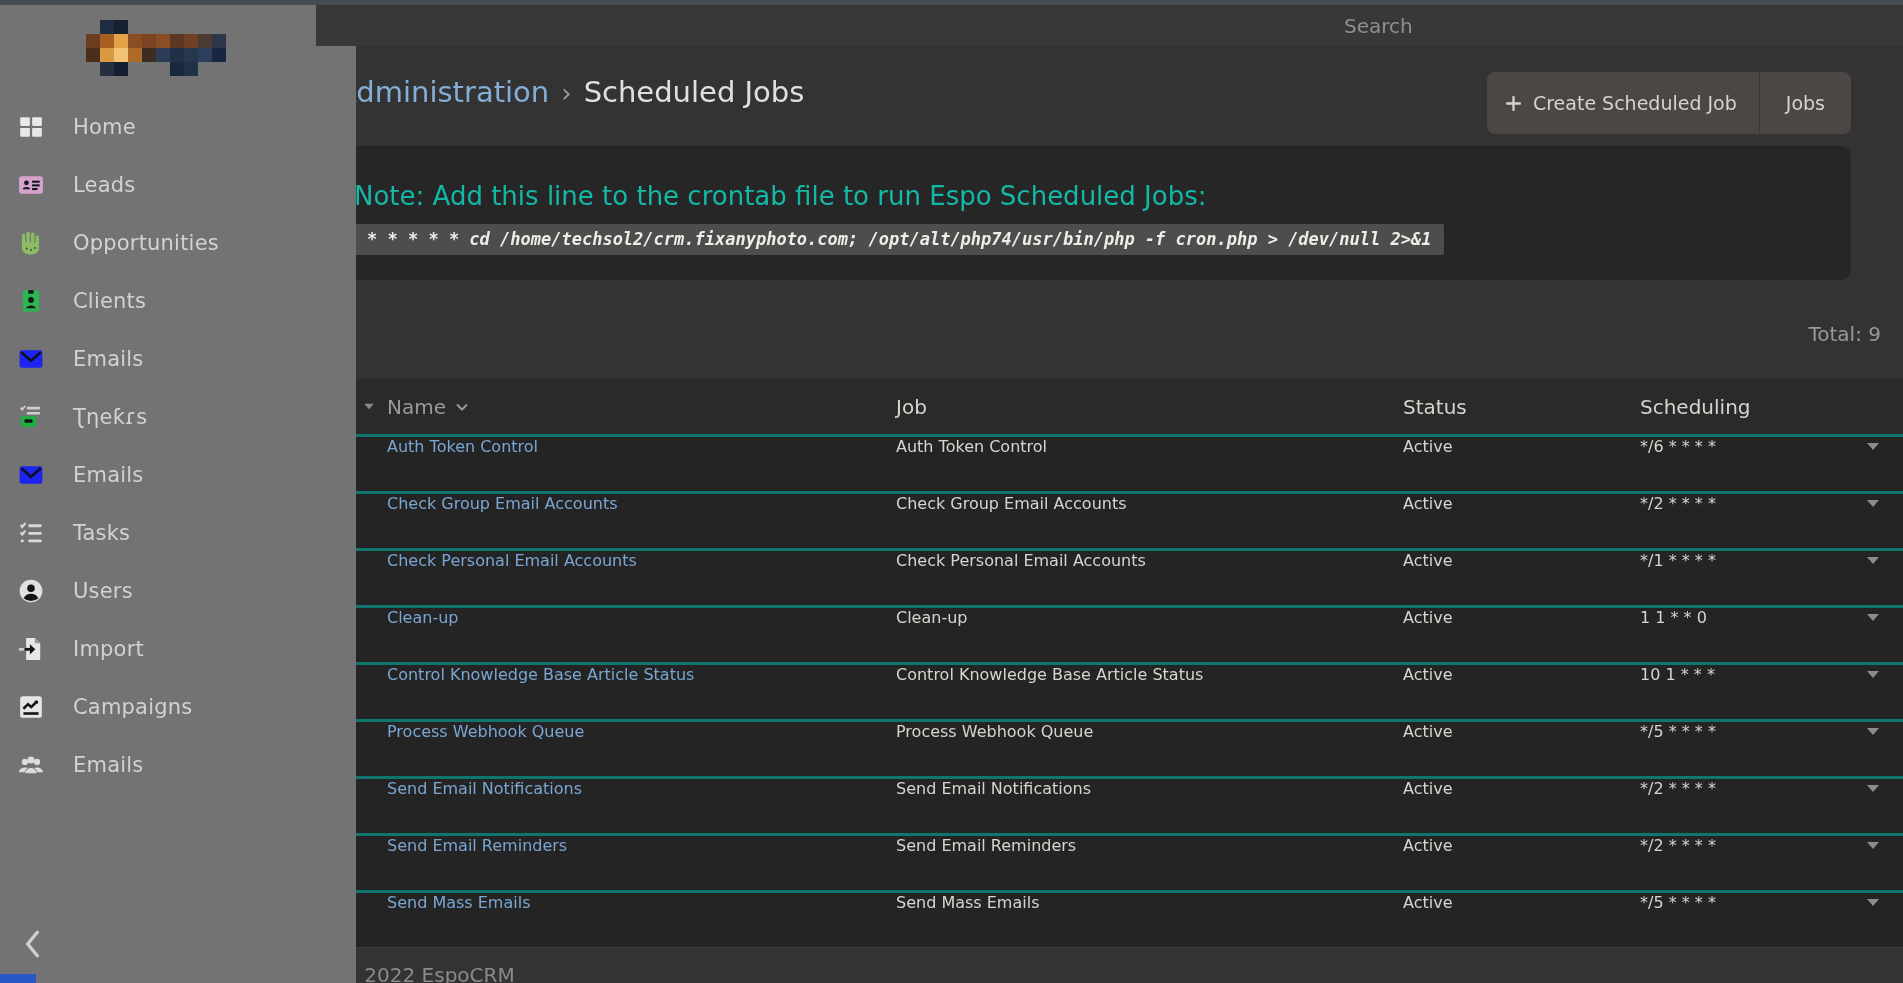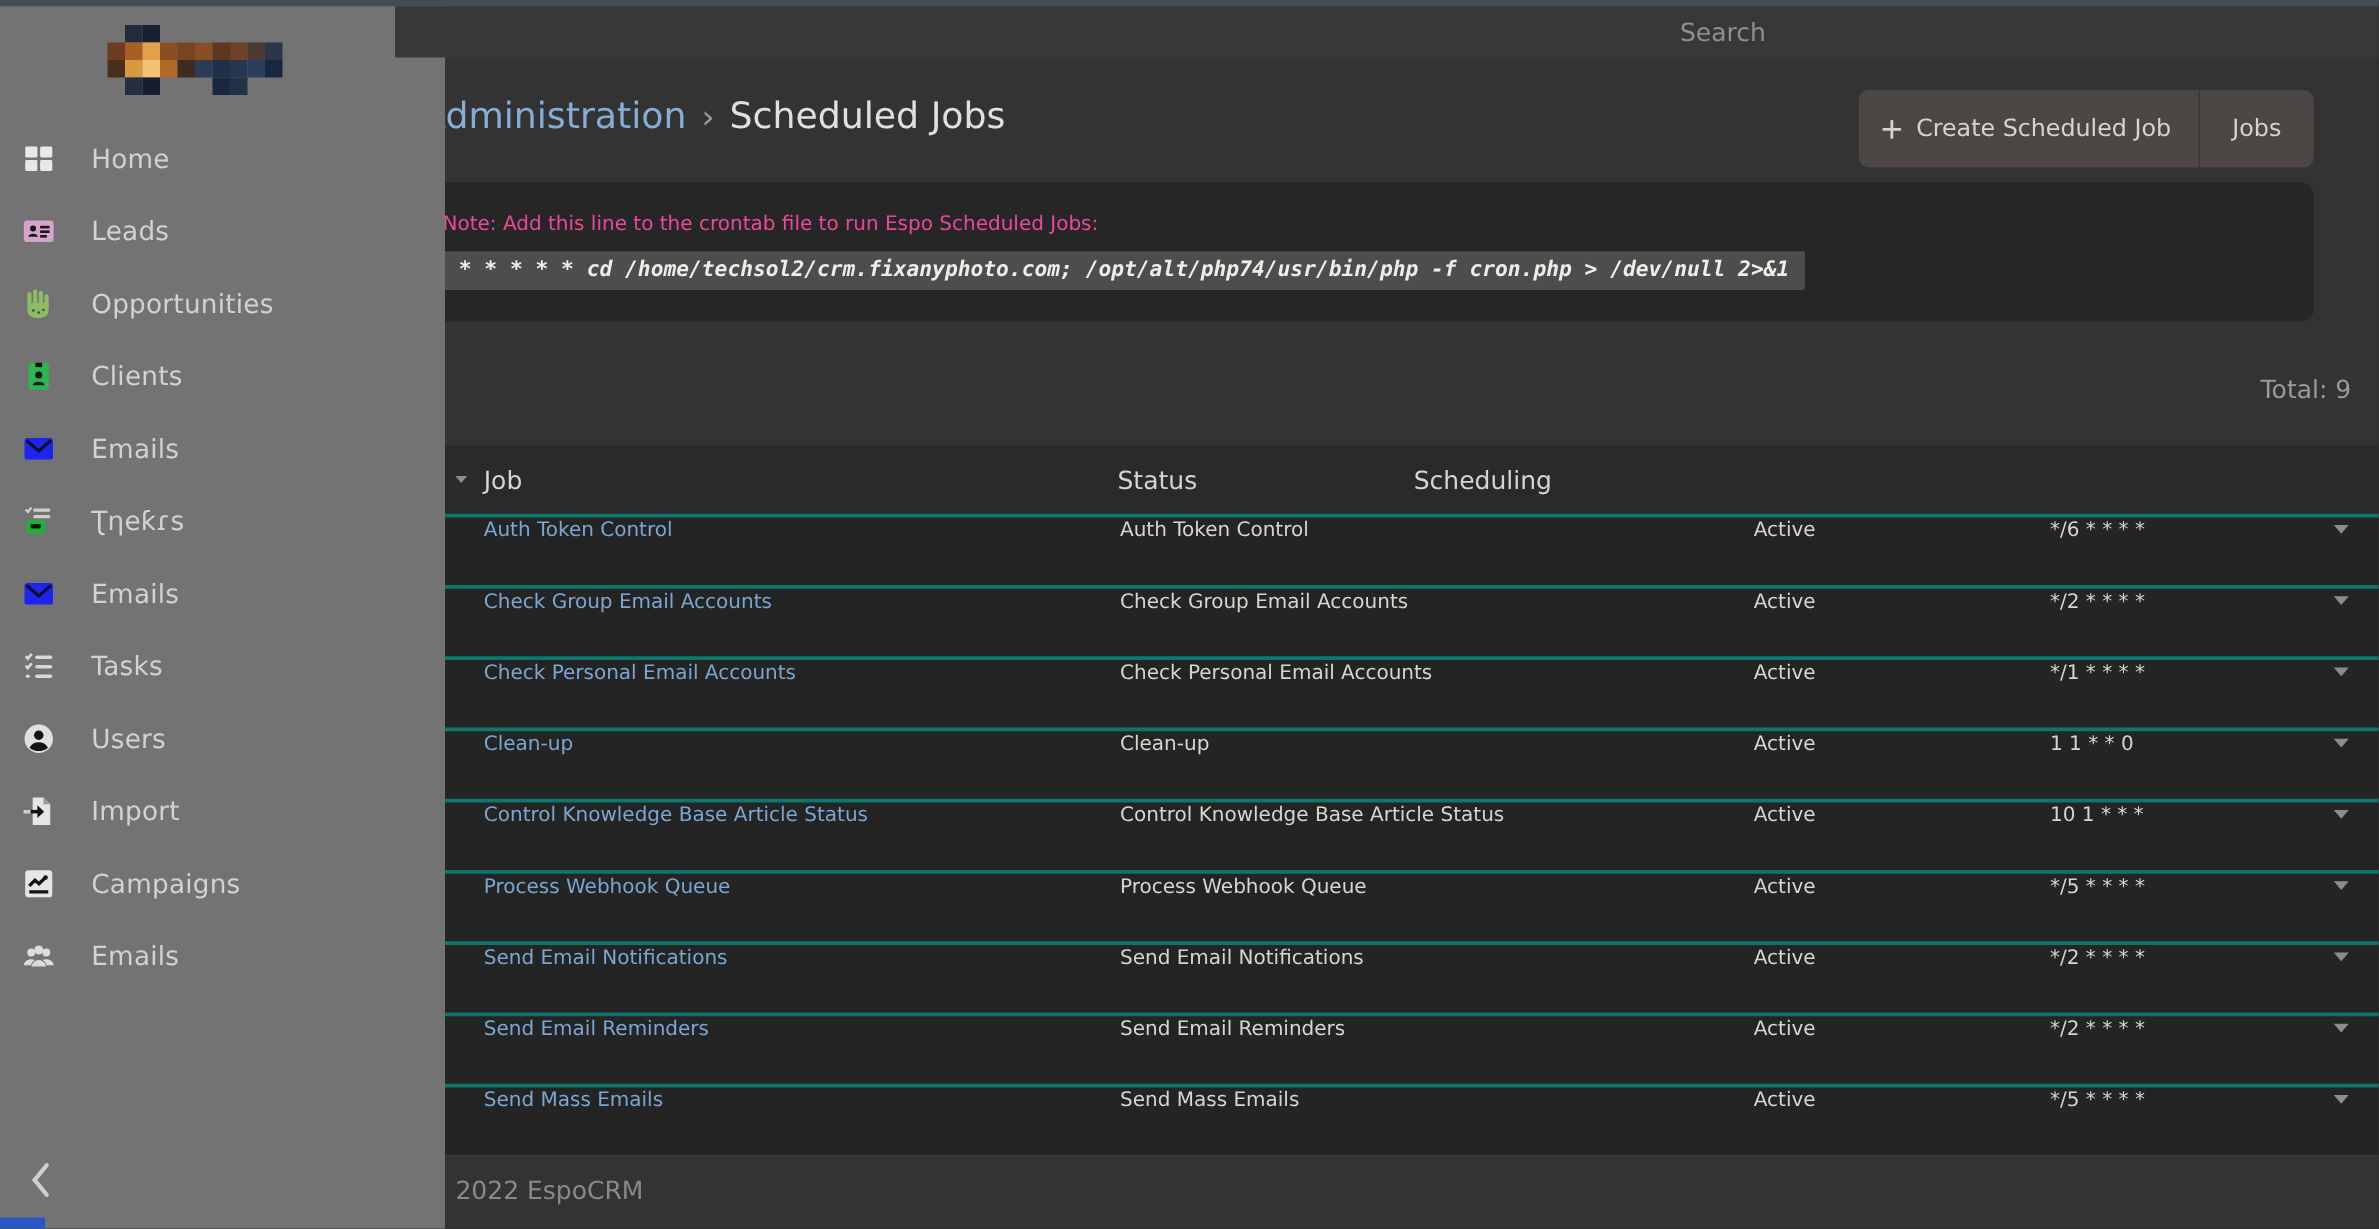--- a/index.html
+++ b/index.html
@@ -41,21 +41,21 @@
   .breadcrumb a { color:#84aed6; text-decoration:none; cursor:pointer; }
   .crumb-sep { color:#9a9a9a; margin:0 12px; font-size:26px; }
   .page-title { color:#e0e0e0; }
   .btn-group { display:flex; margin-top:2px; border-radius:8px; overflow:hidden; background:#4c4745; }
   .btn { height:62px; display:flex; align-items:center; font-size:19px; color:#d7d3ce; cursor:pointer; white-space:nowrap; }
   .btn.create { padding:0 22px 0 18px; }
   .btn.jobs { padding:0 26px; border-left:1px solid #3b3734; }
   .btn .plus-glyph { width:17px; height:17px; margin-right:11px; }
 
   .note-panel { margin:24px 52px 0 14px; background:#262626; border-radius:10px; padding:23px 24px 25px 24px; }
-  .note-text { font-size:16px; color:#ec4899; }
+  .note-text { font-size:26px; color:#14b8a6;margin-top:12px; }
   .note-code { display:inline-block; margin-top:13px; background:#4d4d4d; color:#f0ede6; padding:5px 13px 6px 13px;
                font-family:"DejaVu Sans Mono","Liberation Mono",monospace; font-style:italic; font-weight:600;
                font-size:17px; border-radius:2px; }
 
   .total-line { text-align:right; margin:42px 22px 0 0; font-size:20px; color:#9a9a9a; height:26px; }
 
   .table { margin-top:31px; width:1587px; }
   .thead { display:flex; align-items:center; height:55px; background:#2a2a2a; color:#9a9a9a; font-size:20px; }
   .trow { display:flex; align-items:flex-start; height:57px; background:#242424; border-top:3px solid #0f766e; font-size:16px; }
   .table-bottom { border-top:1px solid #3d3d3d; }
@@ -361,20 +361,26 @@
   </div>
 
   <div class="total-line">Total: 9</div>
 
   <div class="table">
     <div class="thead">
       <div class="col col-check">
         <span class="cb"></span>
         <span class="caret-tri select-caret"></span>
       </div>
+      <div class="col col-name">
+        <span>Name</span>
+        <svg class="name-sort" width="14" height="10" viewBox="0 0 14 10">
+          <path d="M2 2.5 7 7.5 12 2.5" stroke="#9a9a9a" stroke-width="2" fill="none"></path>
+        </svg>
+      </div>
       <div class="col col-job">
           <span>Job</span>
         </div>
       <div class="col col-status">
           <span>Status</span>
         </div>
       <div class="col col-sched">
           <span>Scheduling</span>
         </div>
     </div>

